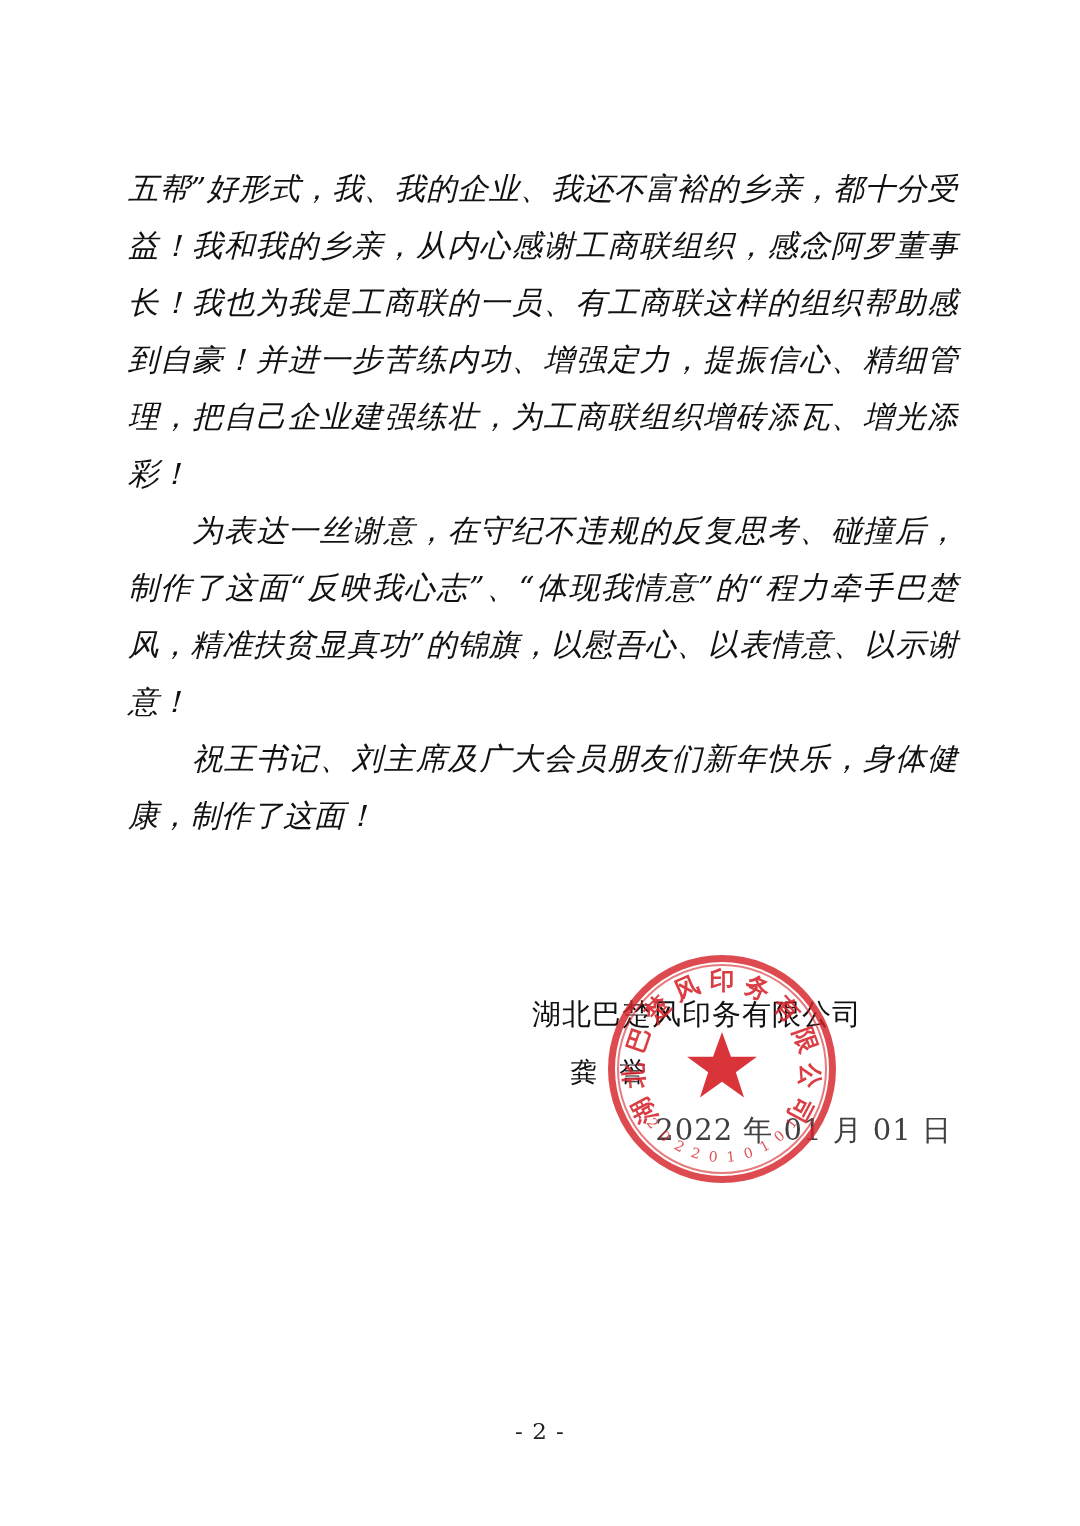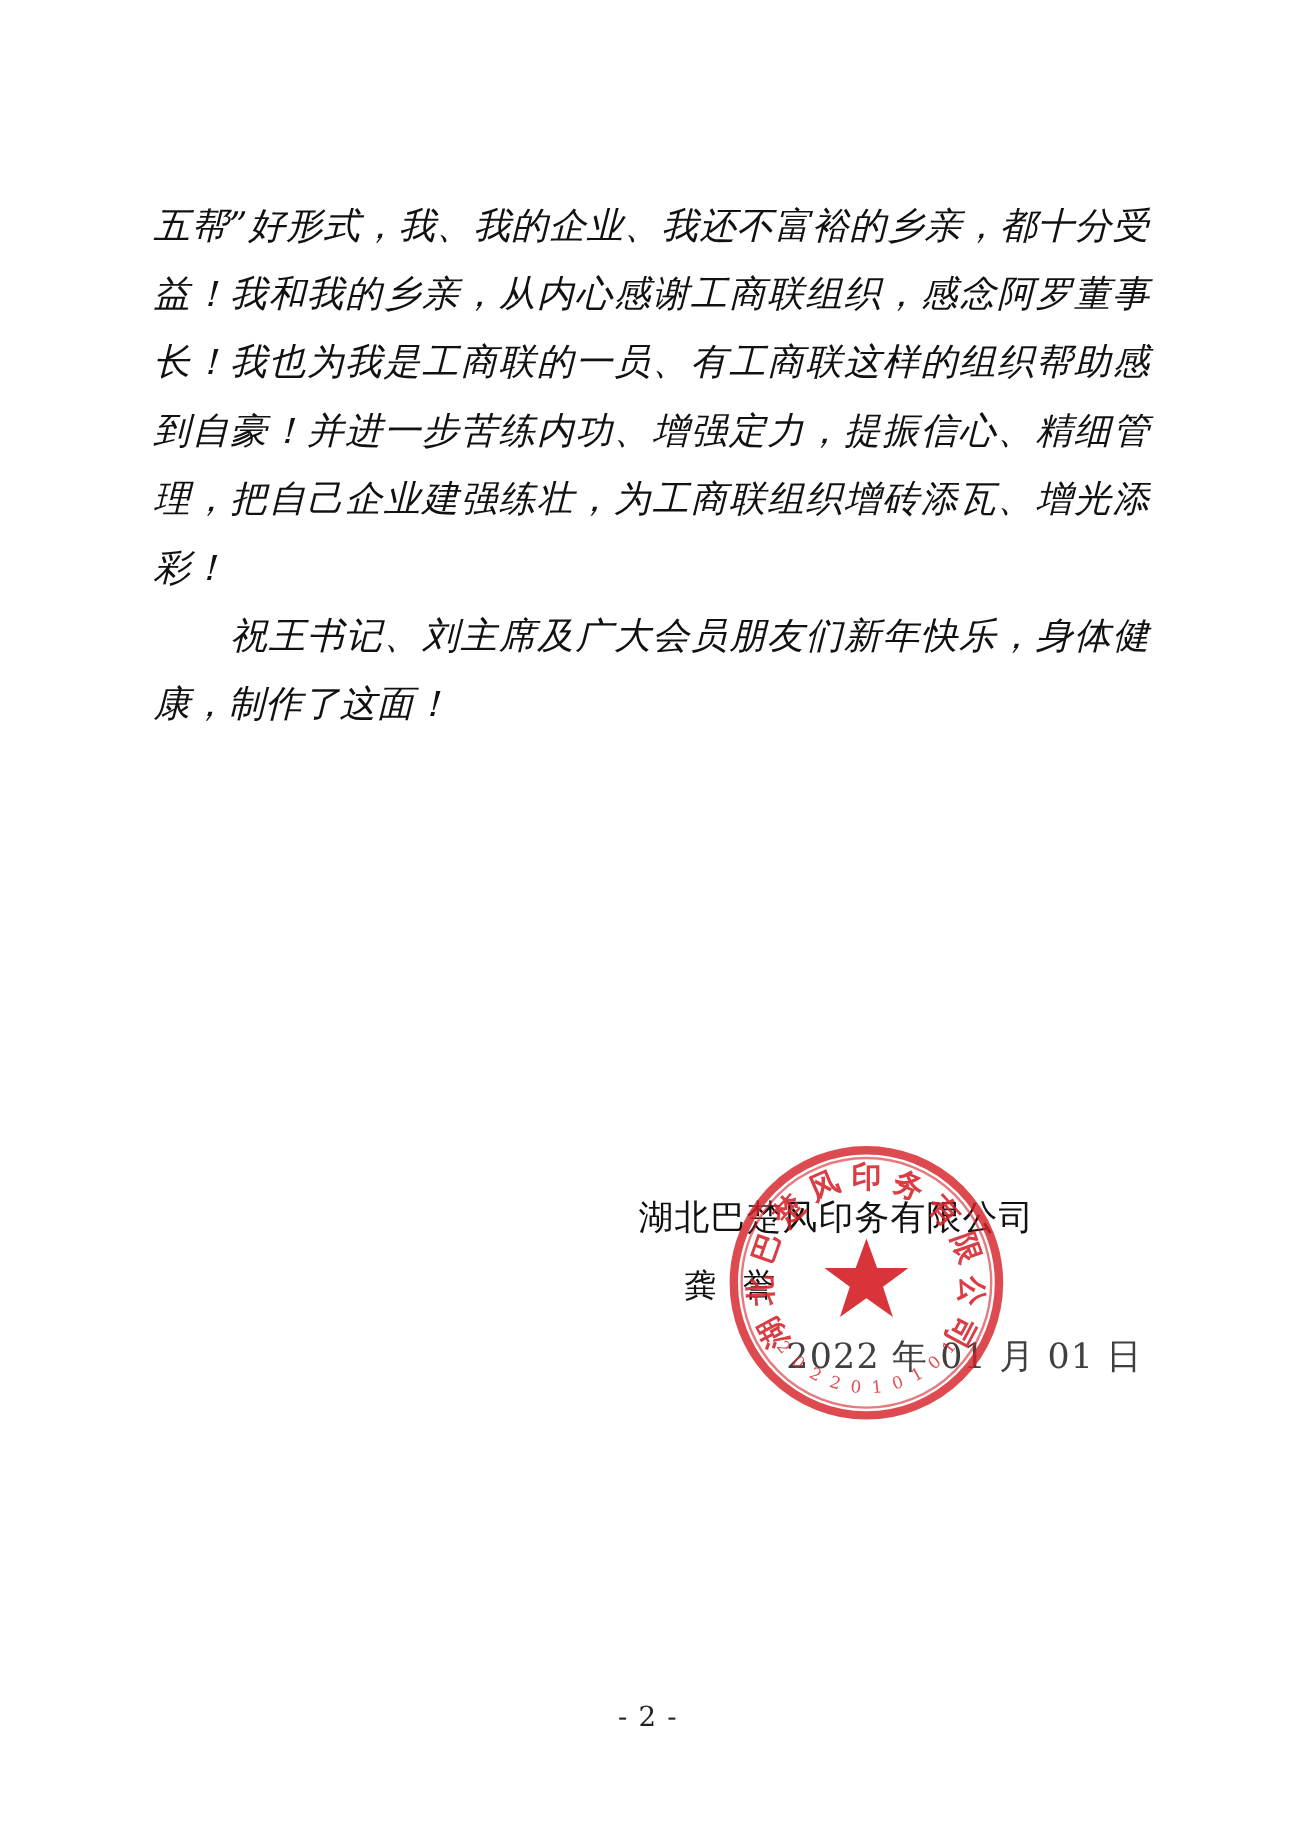--- a/index.html
+++ b/index.html
@@ -148,20 +148,21 @@
     letter-spacing: 1px;
   }
 </style>
 </head>
 <body>
 
 <div class="page">
 
   <div class="body-text">
     <p class="para">五帮”好形式，我、我的企业、我还不富裕的乡亲，都十分受益！我和我的乡亲，从内心感谢工商联组织，感念阿罗董事长！我也为我是工商联的一员、有工商联这样的组织帮助感到自豪！并进一步苦练内功、增强定力，提振信心、精细管理，把自己企业建强练壮，为工商联组织增砖添瓦、增光添彩！</p>
+    <p class="para indent">为表达一丝谢意，在守纪不违规的反复思考、碰撞后，制作了这面“反映我心志”、“体现我情意”的“程力牵手巴楚风，精准扶贫显真功”的锦旗，以慰吾心、以表情意、以示谢意！</p>
     <p class="para indent">祝王书记、刘主席及广大会员朋友们新年快乐，身体健康，制作了这面！</p>
   </div>
 
   <div class="sign-block">
     <div class="sign-line">湖北巴楚风印务有限公司</div>
     <div class="sign-name">龚誉</div>
     <div class="sign-date">2022 年 01 月 01 日</div>
   </div>
 
   <div class="seal">

